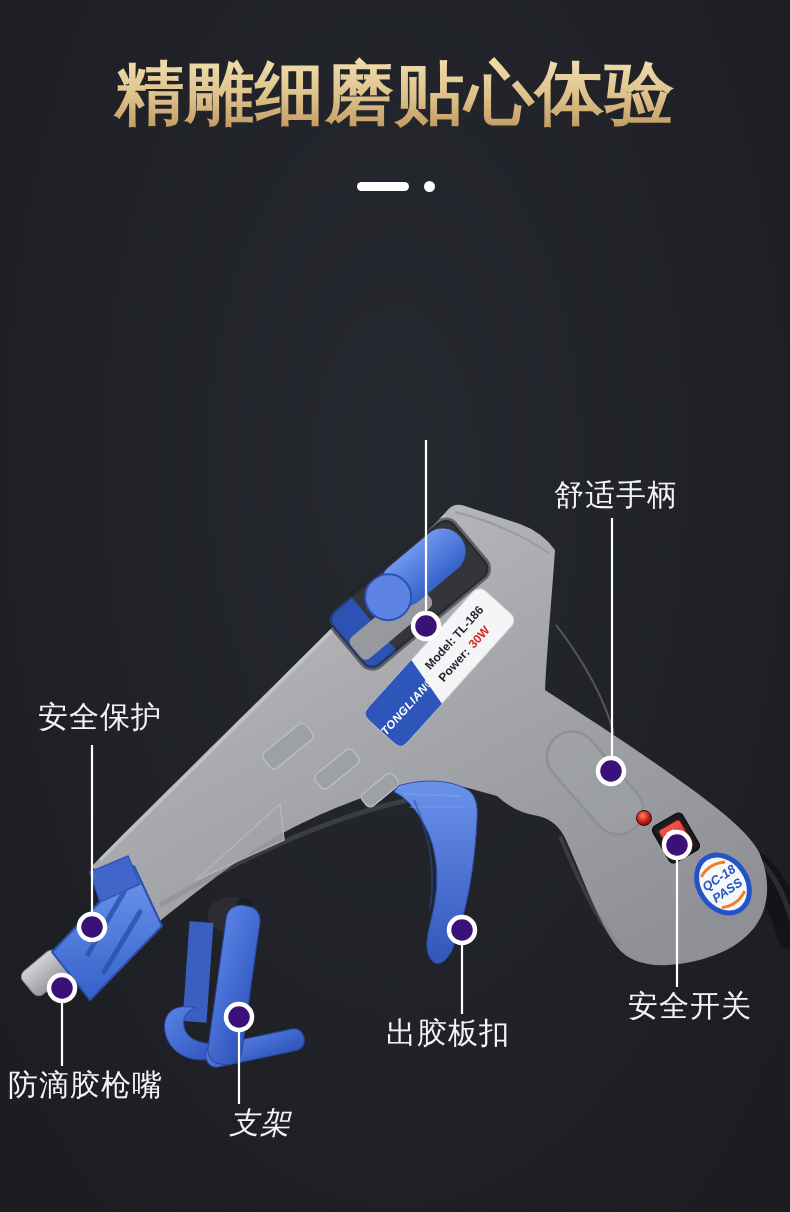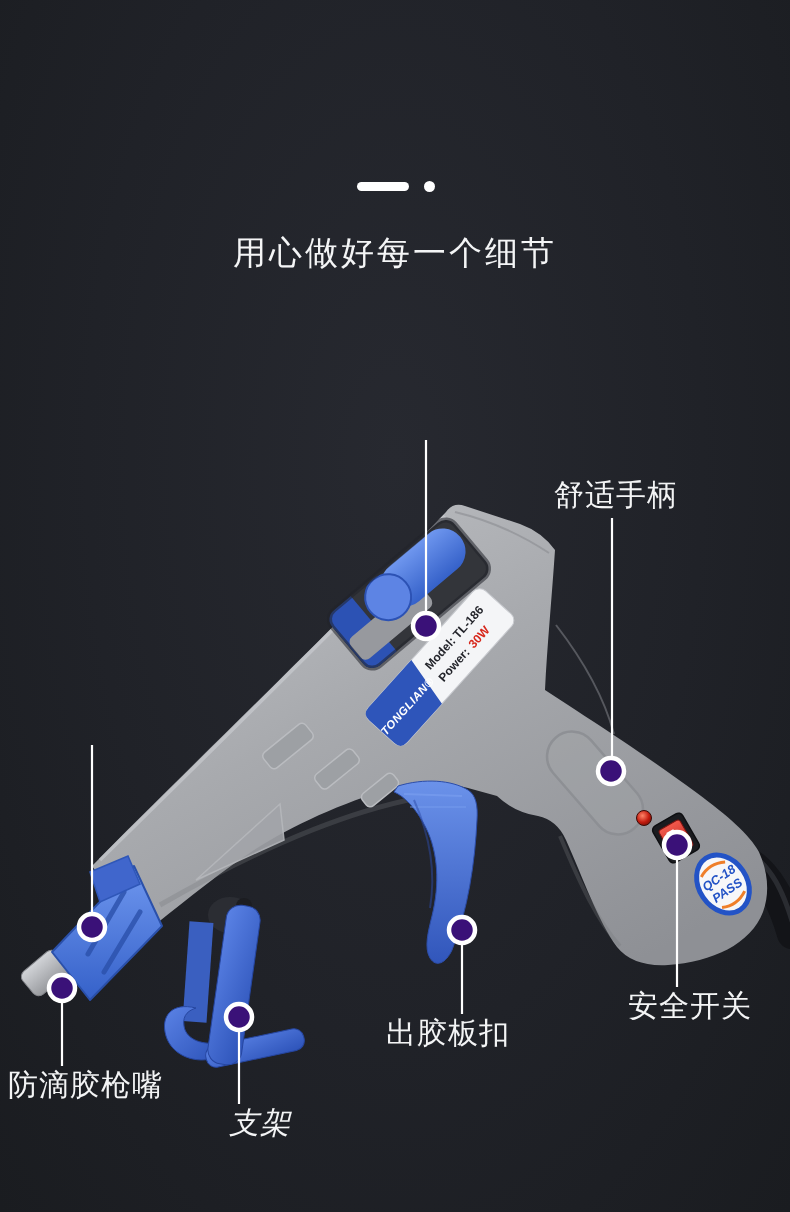--- a/index.html
+++ b/index.html
@@ -50,23 +50,23 @@
   .co-nozzle   { left:8px;   top:1068px;text-align:center; }
   .co-stand    { left:229px; top:1106px;font-style:italic; }
   .co-trigger  { left:386px; top:1016px; }
   .co-switch   { left:618px; top:989px;margin-left:10px; }
 </style>
 </head>
 <body>
 
 <div class="page">
 
+  <h1 class="title">精雕细磨贴心体验</h1>
   <span class="divider-bar"></span>
   <span class="divider-dot"></span>
-  <div class="subtitle">用心做好每一个细节</div>
 
   <svg class="scene" viewBox="0 0 790 1212">
     <defs>
       <linearGradient id="bodyGrad" x1="0" y1="0" x2="0.8" y2="1">
         <stop offset="0" stop-color="#c3c5c9"></stop>
         <stop offset="0.45" stop-color="#a8aaae"></stop>
         <stop offset="1" stop-color="#8e9095"></stop>
       </linearGradient>
       <linearGradient id="blueGrad" x1="0" y1="0" x2="0" y2="1">
         <stop offset="0" stop-color="#6f97ef"></stop>
@@ -222,18 +222,19 @@
       <circle cx="611" cy="771" r="13"></circle>
       <circle cx="92" cy="927" r="13"></circle>
       <circle cx="62" cy="988" r="13"></circle>
       <circle cx="239" cy="1017" r="13"></circle>
       <circle cx="462" cy="930" r="13"></circle>
       <circle cx="677" cy="845" r="13"></circle>
     </g>
   </svg>
 
   <div class="callout co-handle">舒适手柄</div>
+  <div class="callout co-guard">安全保护</div>
   <div class="callout co-nozzle">防滴胶枪嘴</div>
   <div class="callout co-stand">支架</div>
   <div class="callout co-trigger">出胶板扣</div>
   <div class="callout co-switch">安全开关</div>
 
 </div>
 
 </body></html>

